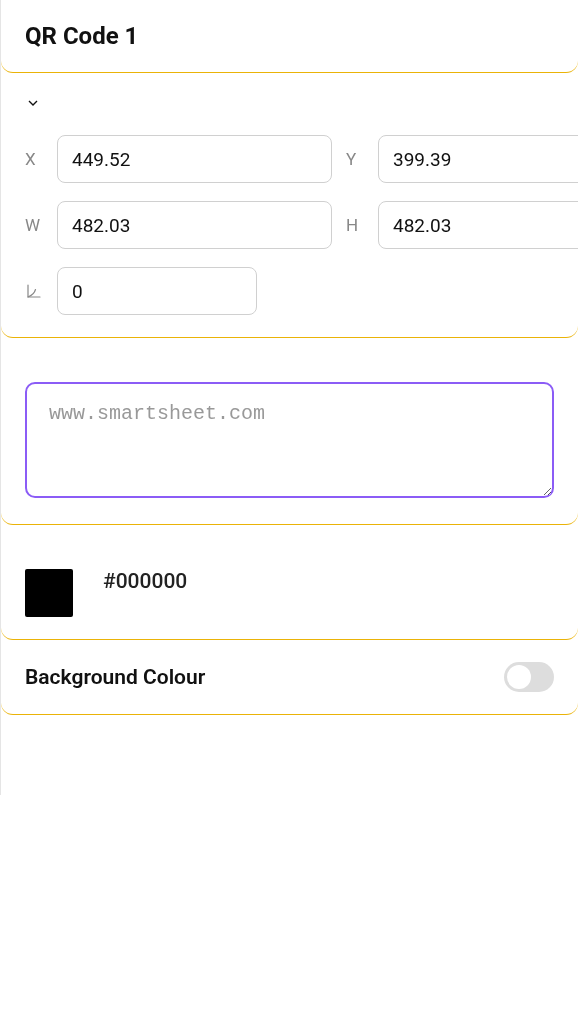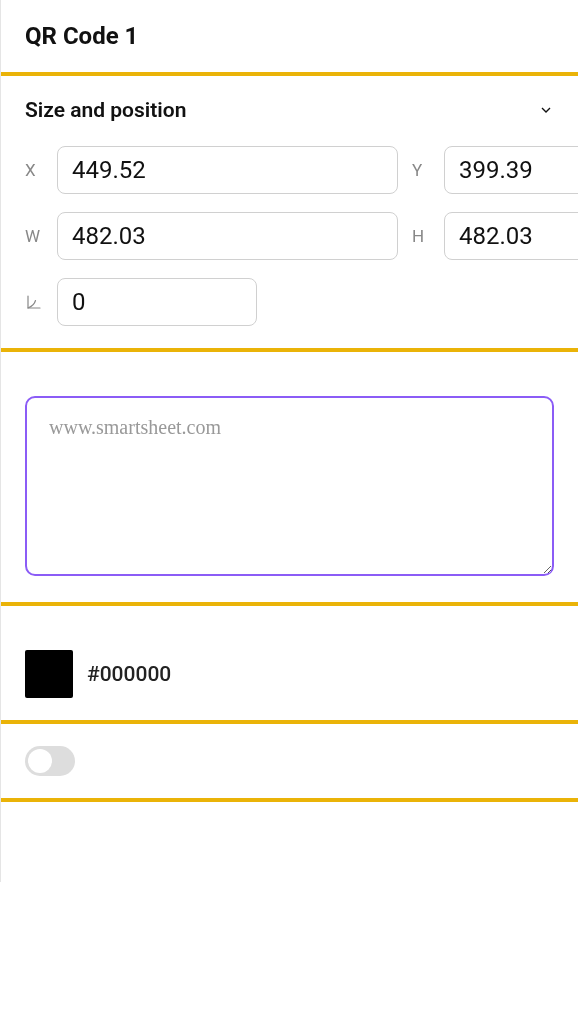--- a/index.html
+++ b/index.html
@@ -6,21 +6,22 @@
   body {
     font-family: -apple-system, BlinkMacSystemFont, "Segoe UI", Roboto, Helvetica, Arial, sans-serif;
     font-size: 16px;
     color: #111;
     background: #fff;
     width: 578px;
   }
   .panel { border-left: 1px solid #e5e5e5; }
   .section {
     padding: 22px 24px;
-    border-bottom: 4px solid #eab308;
+    border-bottom: 1px solid #eab308;
+    border-radius: 12px;
   }
   .title {
     font-size: 24px;
     font-weight: 700;
     color: #111;
   }
   .section-header {
     display: flex;
     align-items: center;
     justify-content: space-between;
@@ -65,21 +66,21 @@
     align-items: center;
     justify-content: flex-start;
   }
   .field-label svg { width: 18px; height: 18px; stroke: #888; fill: none; }
   .text-input {
     flex: 1;
     height: 48px;
     border: 1px solid #d0d0d0;
     border-radius: 8px;
     padding: 4px 14px;
-    font-size: 24px;
+    font-size: 19px;
     font-family: inherit;
     color: #111;
     outline: none;
   }
   .rot-row .field { flex: 0 0 auto; }
   .rot-input { width: 200px; }
   .cmd-btn {
     width: 44px;
     height: 44px;
     border: 1px solid #e0e0e0;
@@ -87,36 +88,36 @@
     display: inline-flex;
     align-items: center;
     justify-content: center;
     background: #fff;
     cursor: pointer;
   }
   .cmd-btn svg { width: 22px; height: 22px; stroke: #8b5cf6; fill: none; stroke-width: 2; }
   .value-textarea {
     width: 100%;
     margin-top: 22px;
-    height: 180px;
+    height: 116px;
     border: 2px solid #8b5cf6;
     border-radius: 10px;
     padding: 18px 22px;
-    font-family: Liberation Serif, serif;
+    font-family: Liberation Mono, monospace;
     font-size: 20px;
     color: #111;
     resize: vertical;
     outline: none;
   }
   .value-textarea::placeholder { color: #999; }
   .colour-row {
     margin-top: 22px;
     display: flex;
-    align-items: center;
-    gap: 14px;
+    align-items: flex-start;
+    gap: 30px;
   }
   .swatch {
     width: 48px;
     height: 48px;
     border-radius: 2px;
     cursor: pointer;
   }
   .colour-value {
     font-size: 21px;
     font-weight: 500;
@@ -145,21 +146,20 @@
 <body>
 
 <div class="panel">
 
   <div class="section">
     <div class="title">QR Code 1</div>
   </div>
 
   <div class="section">
     <div class="section-header">
-      <span>Size and position</span>
       <span class="chevron">
         <svg viewBox="0 0 24 24" fill="none" stroke-width="2">
             <polyline points="6 9 12 15 18 9"></polyline>
           </svg>
       </span>
     </div>
     <div class="sp-grid">
       <div class="sp-row">
         <div class="field">
           <span class="field-label">X</span>
@@ -200,20 +200,21 @@
 
   <div class="section">
     <div class="colour-row">
       <div class="swatch" style="background:#000000"></div>
       <div class="colour-value">#000000</div>
     </div>
   </div>
 
   <div class="section">
     <div class="section-header">
+      <span>Background Colour</span>
       <span class="toggle">
         <span class="toggle-knob"></span>
       </span>
     </div>
   </div>
 
   <div class="empty-bottom"></div>
 
 </div>
 

